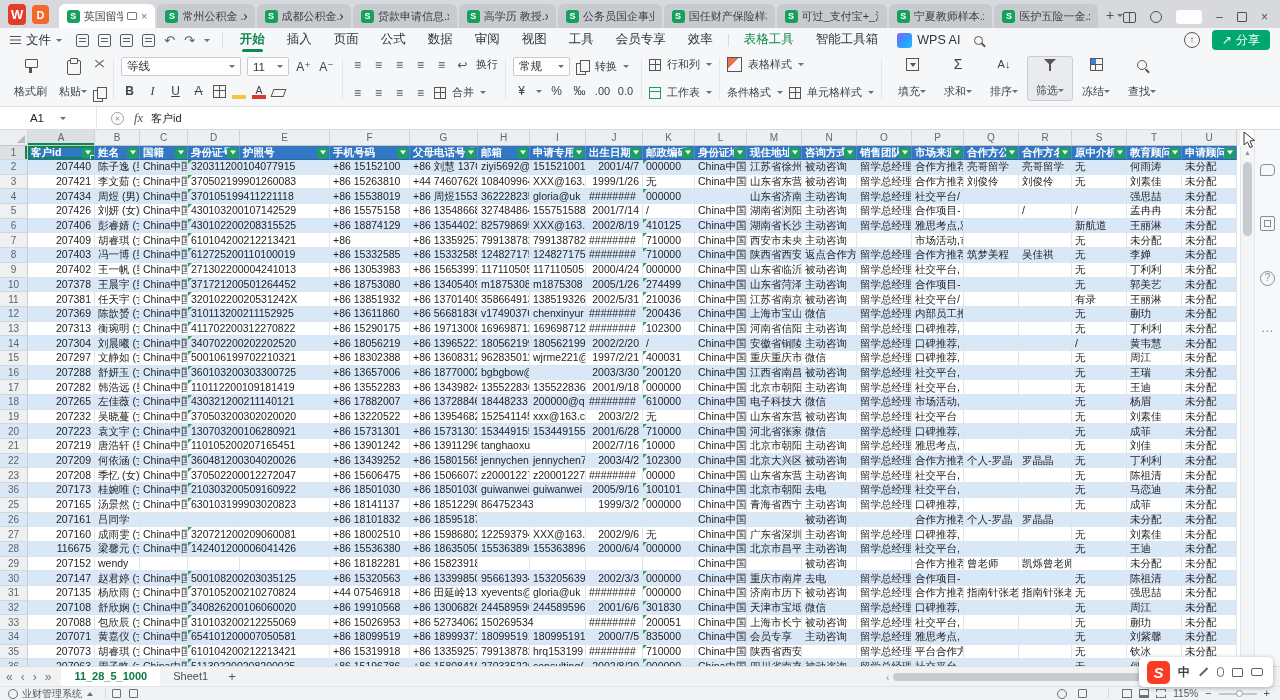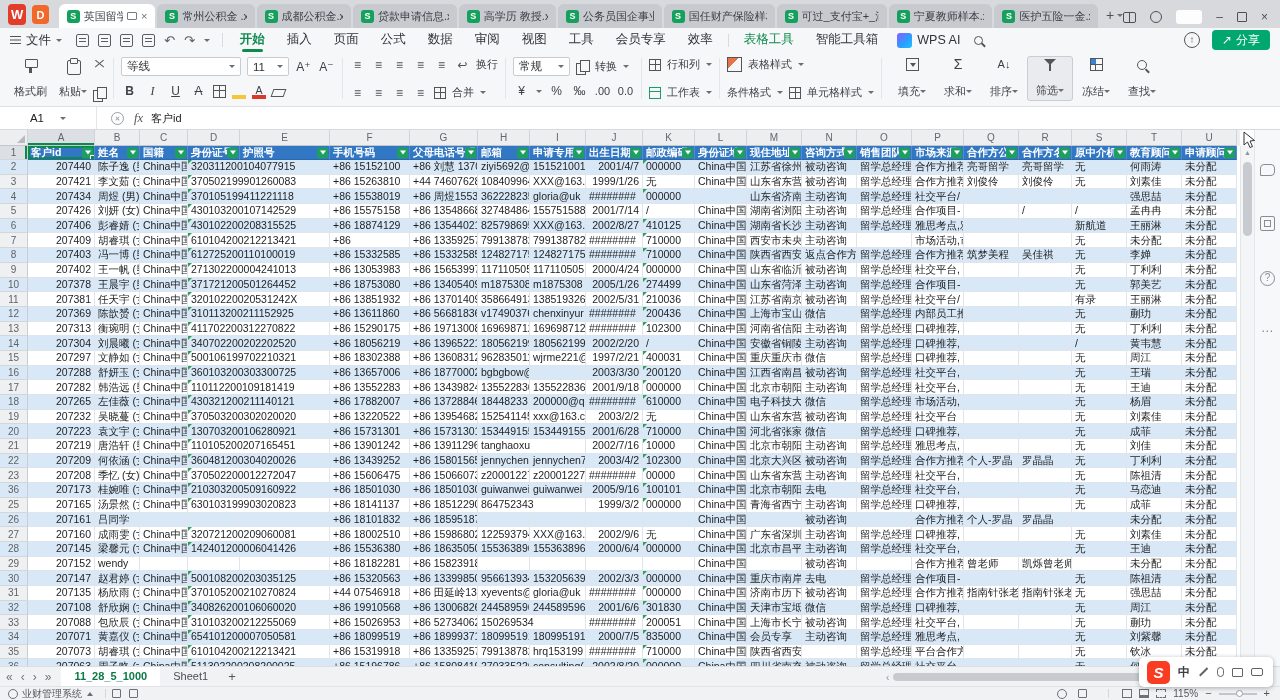--- a/index.html
+++ b/index.html
@@ -694,21 +694,21 @@
         <tr class="band">
           <td class="rn">6</td>
           <td class="ra">207406</td>
           <td>彭睿婧 (女</td>
           <td>China中国</td>
           <td colspan="2" class="tri">430102200208315525</td>
           <td>+86 18874129</td>
           <td>+86 1354402198</td>
           <td>825798695</td>
           <td>XXX@163.</td>
-          <td class="ra">2002/8/27</td>
+          <td class="ra">2002/8/19</td>
           <td class="tri">410125</td>
           <td>China中国</td>
           <td>湖南省长沙</td>
           <td>主动咨询</td>
           <td>留学总经理</td>
           <td>雅思考点,雅</td>
           <td></td>
           <td></td>
           <td>新航道</td>
           <td>王丽淋</td>
@@ -1191,21 +1191,21 @@
           <td>留学总经理</td>
           <td>口碑推荐,</td>
           <td></td>
           <td></td>
           <td>无</td>
           <td>刘素佳</td>
           <td>未分配</td>
         </tr>
         <tr class="band">
           <td class="rn">28</td>
-          <td class="ra">207145</td>
+          <td class="ra">116675</td>
           <td>梁馨元 (女</td>
           <td>China中国</td>
           <td colspan="2" class="tri">142401200006041426</td>
           <td>+86 15536380</td>
           <td>+86 1863505000</td>
           <td>155363896</td>
           <td>155363896</td>
           <td class="ra">2000/6/4</td>
           <td class="tri">000000</td>
           <td>China中国</td>

